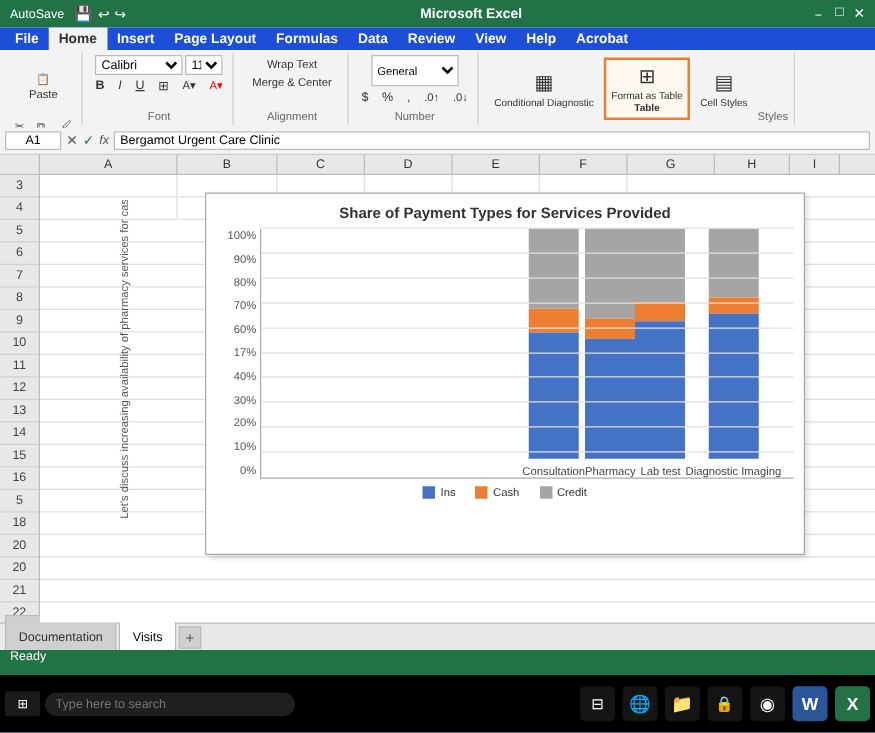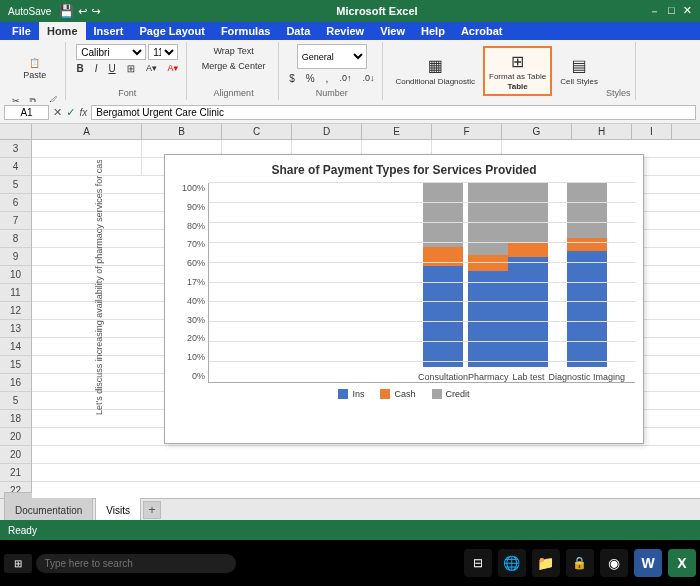--- a/index.html
+++ b/index.html
@@ -408,21 +408,20 @@
       cursor: pointer;
       color: #555;
     }
 
     
     .status-bar {
       background: #217346;
       color: white;
       height: 20px;
       display: flex;
-      align-items: center;
       padding: 0 8px;
       font-size: 10px;
     }
 
     
     .taskbar {
       width: 700px;
       height: 46px;
       background: #000;
       display: flex;

